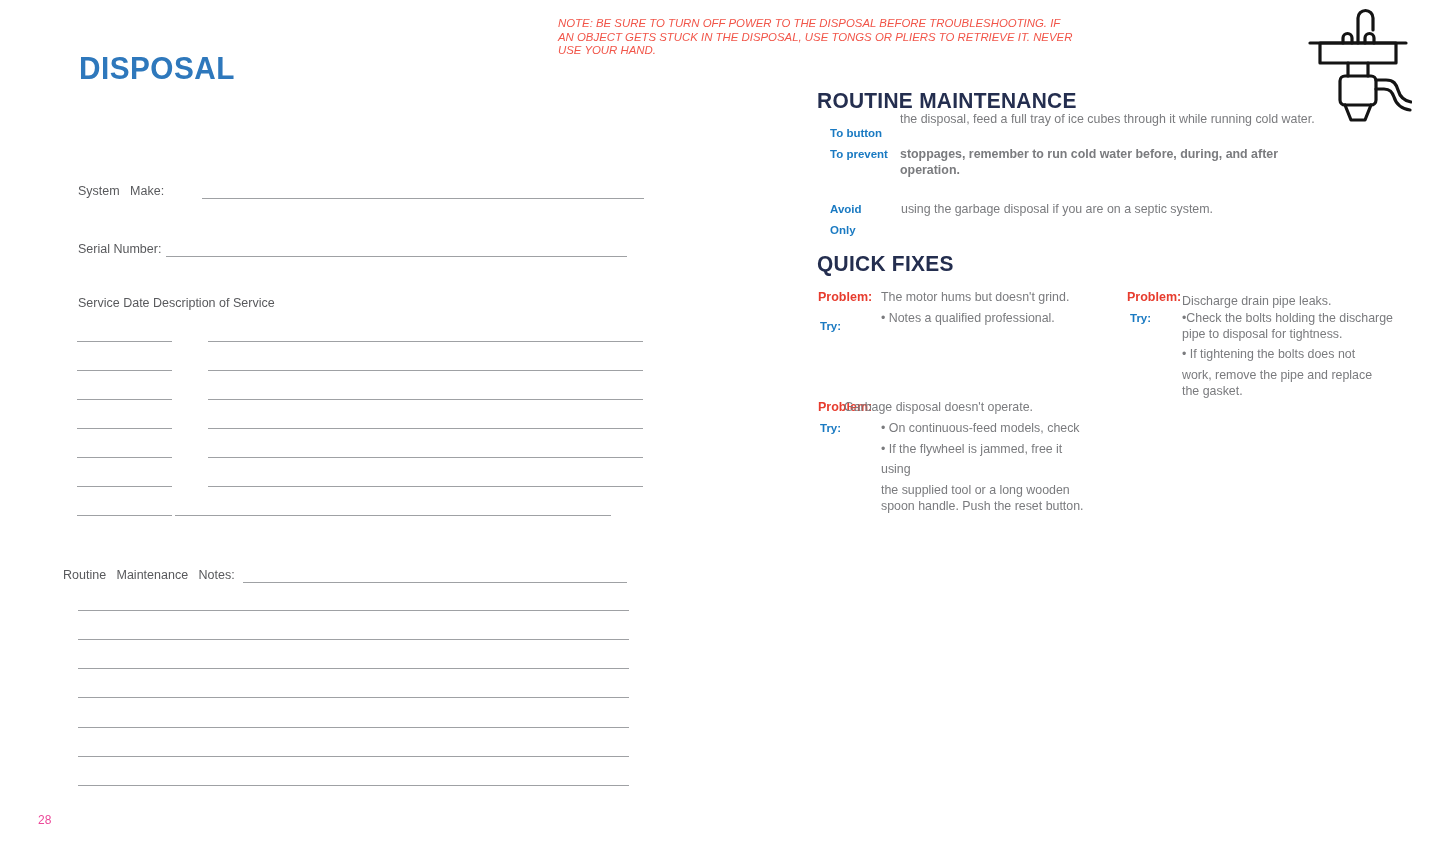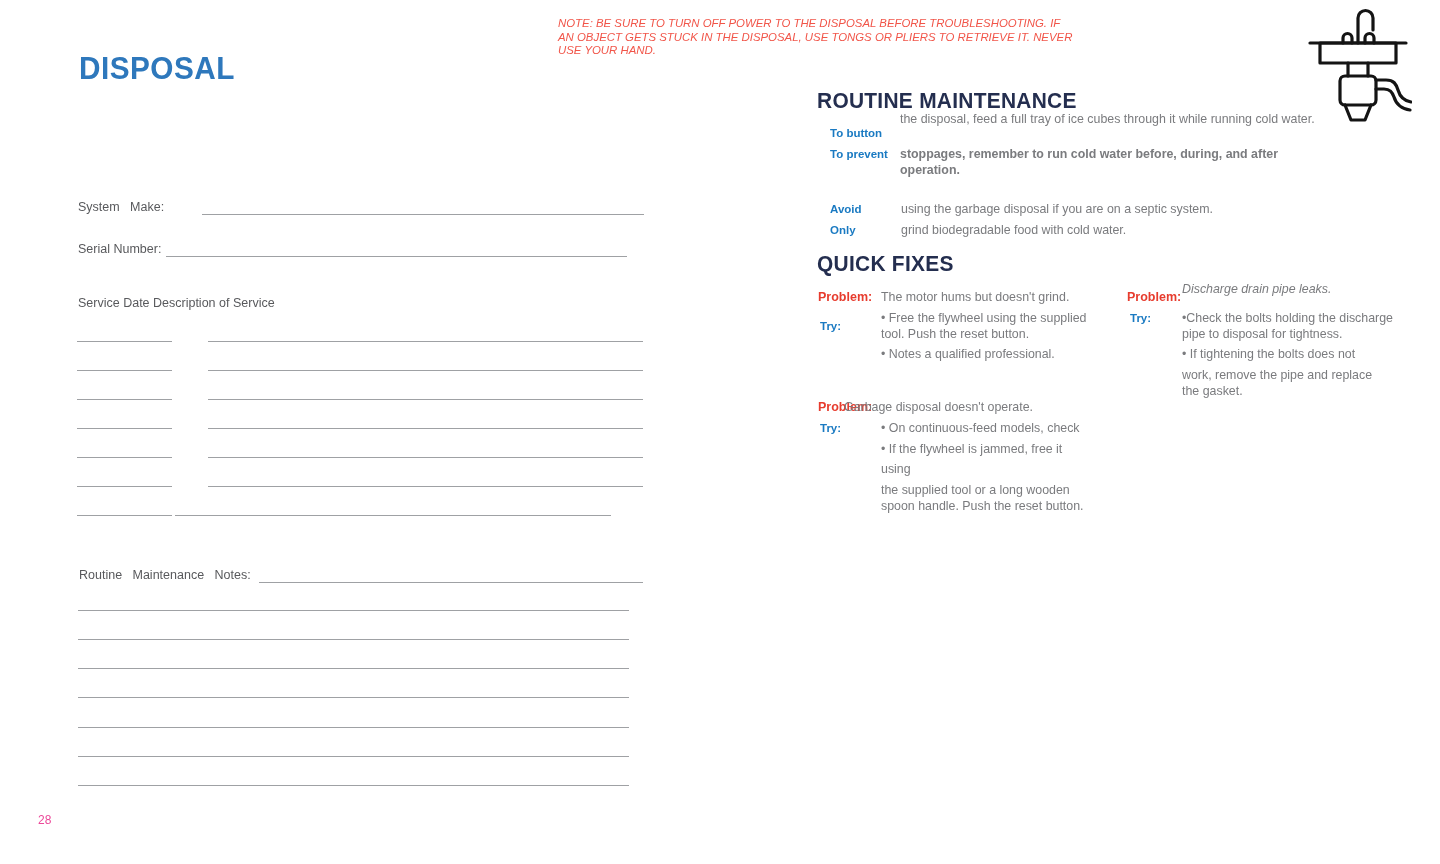--- a/index.html
+++ b/index.html
@@ -54,21 +54,21 @@
     <line x1="62" y1="57" x2="62" y2="70"></line>
     <rect x="34" y="70" width="36" height="29" rx="5"></rect>
     <path d="M39,99 L45,114 L59,114 L65,99"></path>
     <path d="M52,37 V12 A7.5,7.5 0 0 1 67,12 V24"></path>
     <path d="M37,37 V32 A4.5,4.5 0 0 1 46,32 V37"></path>
     <path d="M59,37 V32 A4.5,4.5 0 0 1 68,32 V37"></path>
     <path d="M70,74 H80 C88,74 90,78 92,84 C94,91 99,95 105,96"></path>
     <path d="M70,83 H78 C84,83 86,86 88,91 C90,98 96,103 104,104"></path>
   </svg>
 
-  <div class="abs frow" style="left:78px;top:200px;width:566px;gap:34px;">
+  <div class="abs frow" style="left:78px;top:184px;width:566px;gap:34px;">
     <span class="flabel">System   Make:</span>
     <span class="fill" style="margin-left:4px;"></span>
   </div>
   <div class="abs frow" style="left:78px;top:242px;width:549px;">
     <span class="flabel">Serial Number:</span>
     <span class="fill" style="margin-left:5px;"></span>
   </div>
 
   <div class="abs svc-header" style="left:78px;top:296px;">Service Date Description of Service</div>
 
@@ -80,21 +80,21 @@
   <div class="line" style="left:208px;top:399px;width:435px;"></div>
   <div class="line" style="left:77px;top:428px;width:95px;"></div>
   <div class="line" style="left:208px;top:428px;width:435px;"></div>
   <div class="line" style="left:77px;top:457px;width:95px;"></div>
   <div class="line" style="left:208px;top:457px;width:435px;"></div>
   <div class="line" style="left:77px;top:486px;width:95px;"></div>
   <div class="line" style="left:208px;top:486px;width:435px;"></div>
   <div class="line" style="left:77px;top:515px;width:95px;"></div>
   <div class="line" style="left:175px;top:515px;width:436px;"></div>
 
-  <div class="abs frow" style="left:79px;top:568px;width:564px;">
+  <div class="abs frow" style="left:63px;top:568px;width:564px;">
     <span class="flabel">Routine   Maintenance   Notes:</span>
     <span class="fill" style="margin-left:8px;"></span>
   </div>
   <div class="line" style="left:78px;top:610px;width:551px;"></div>
   <div class="line" style="left:78px;top:639px;width:551px;"></div>
   <div class="line" style="left:78px;top:668px;width:551px;"></div>
   <div class="line" style="left:78px;top:697px;width:551px;"></div>
   <div class="line" style="left:78px;top:727px;width:551px;"></div>
   <div class="line" style="left:78px;top:756px;width:551px;"></div>
   <div class="line" style="left:78px;top:785px;width:551px;"></div>
@@ -105,46 +105,43 @@
   <div class="abs body-txt" style="left:900px;top:112px;width:470px;"> the disposal, feed a full tray of ice cubes through it while running cold water.</div>
 
   <div class="abs blabel" style="left:830px;top:148px;">To prevent</div>
   <div class="abs body-txt" style="left:900px;top:147px;width:470px;font-weight:bold;">stoppages, remember to run cold water before, during, and after
 operation.</div>
 
   <div class="abs blabel" style="left:830px;top:203px;">Avoid</div>
   <div class="abs body-txt" style="left:901px;top:202px;width:470px;">using the garbage disposal if you are on a septic system.</div>
 
   <div class="abs blabel" style="left:830px;top:224px;">Only</div>
-  <div class="abs body-txt" style="left:901px;top:223px;width:470px;">grind biodegradable food with cold water.</div>
 
   <div class="abs h2" style="left:817px;top:251px;">QUICK FIXES</div>
 
   <div class="abs rlabel" style="left:818px;top:290px;">Problem:</div>
   <div class="abs body-txt" style="left:881px;top:290px;width:230px;">The motor hums but doesn't grind.</div>
   <div class="abs blabel" style="left:820px;top:320px;">Try:</div>
   <div class="abs tries" style="left:881px;top:311px;width:222px;">
-    <div class="body-txt try-para">• Free the flywheel using the supplied
-tool. Push the reset button.</div>
     <div class="body-txt try-para">• Notes a qualified professional.</div>
   </div>
 
   <div class="abs rlabel" style="left:818px;top:400px;">Problem:</div>
   <div class="abs body-txt" style="left:828px;top:400px;width:230px;margin-left:16px;">Garbage disposal doesn't operate.</div>
   <div class="abs blabel" style="left:820px;top:422px;">Try:</div>
   <div class="abs tries" style="left:881px;top:421px;width:222px;">
     <div class="body-txt try-para">• On continuous-feed models, check</div>
     <div class="body-txt try-para">• If the flywheel is jammed, free it</div>
     <div class="body-txt try-para">using</div>
     <div class="body-txt try-para">the supplied tool or a long wooden
   spoon handle. Push the reset button.</div>
   </div>
 
   <div class="abs rlabel" style="left:1127px;top:290px;">Problem:</div>
-  <div class="abs body-txt" style="left:1182px;top:282px;width:235px;font-style:italic;">Discharge drain pipe leaks.</div>
+  <div class="abs body-txt" style="left:1182px;top:294px;width:235px;">Discharge drain pipe leaks.</div>
   <div class="abs blabel" style="left:1130px;top:312px;">Try:</div>
   <div class="abs tries" style="left:1182px;top:311px;width:238px;">
     <div class="body-txt try-para">•Check the bolts holding the discharge
 pipe to disposal for tightness.</div>
     <div class="body-txt try-para">• If tightening the bolts does not</div>
     <div class="body-txt try-para">work, remove the pipe and replace
 the gasket.</div>
   </div>
 
   <div class="abs pagenum" style="left:38px;top:813px;">28</div>

